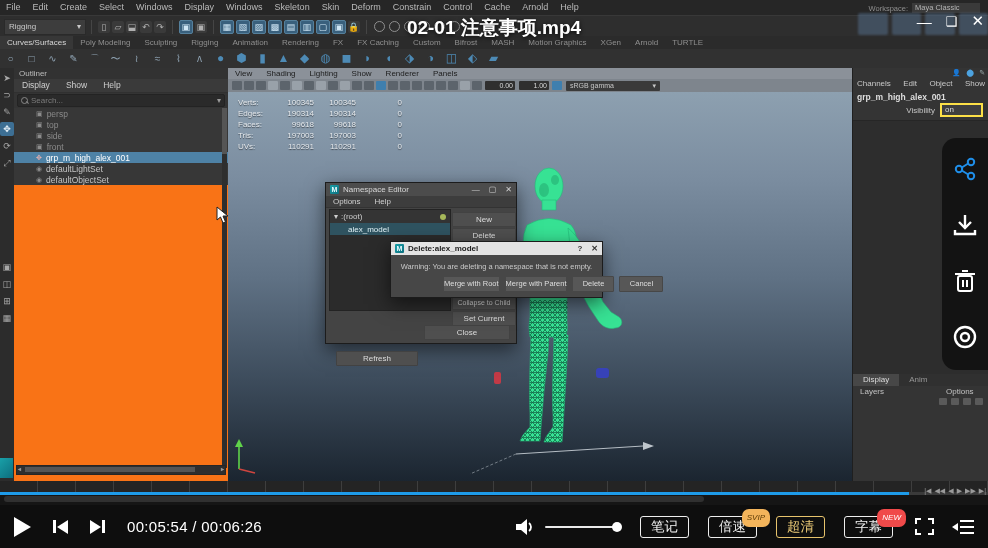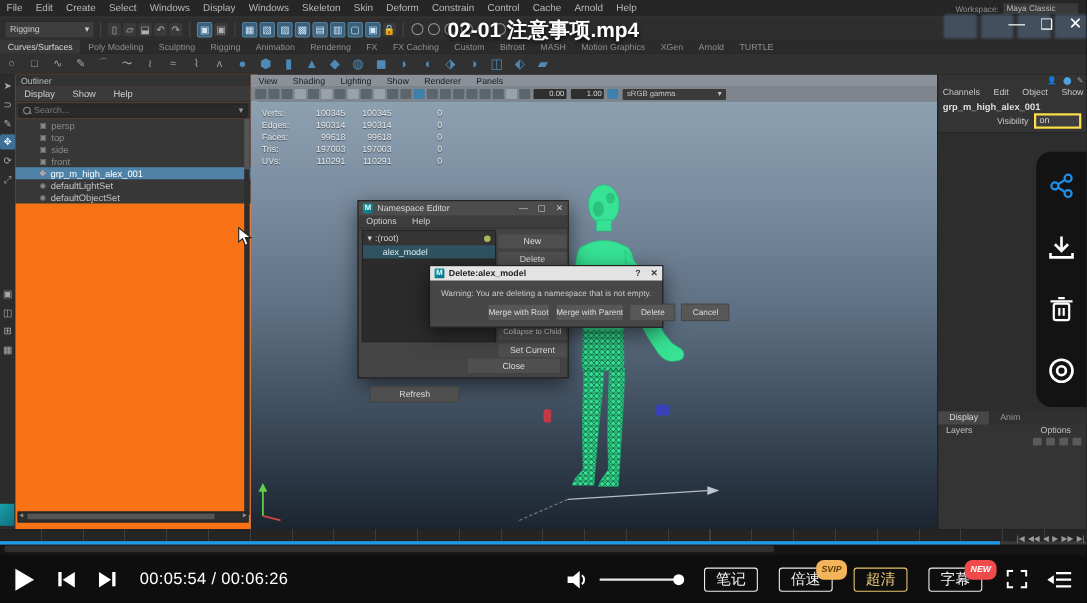--- a/index.html
+++ b/index.html
@@ -124,21 +124,21 @@
   .skip .bar{width:3px;height:13px;background:#fff;}
   .tri-l{width:0;height:0;border-right:11px solid #fff;border-top:7px solid transparent;border-bottom:7px solid transparent;}
   .tri-r{width:0;height:0;border-left:11px solid #fff;border-top:7px solid transparent;border-bottom:7px solid transparent;}
   .time{color:#fff;font-size:15px;margin-left:22px;letter-spacing:.3px;}
   .vol{margin-left:auto;display:flex;align-items:center;}
   .vslider{position:relative;width:76px;height:2px;background:#e9e9e9;margin-left:10px;border-radius:1px;}
   .vslider i{position:absolute;right:-1px;top:-4px;width:10px;height:10px;background:#fff;border-radius:50%;}
   .pbtn{position:relative;margin-left:19px;border:1.5px solid #eee;border-radius:3px;color:#f2f2f2;
         font-size:13.5px;padding:2px 10px;line-height:16px;white-space:nowrap;}
   .pbtn.gold{border-color:#e7c36c;color:#eccb77;}
-  .badge{position:absolute;top:-8px;right:-14px;font-size:8px;font-weight:bold;border-radius:7px;padding:1px 5px;}
+  .badge{position:absolute;top:-8px;right:-14px;font-size:8px;font-weight:normal;border-radius:7px;padding:1px 5px;}
   .badge.svip{background:#f3b45b;color:#5d3c06;}
   .badge.new{background:#f04a4a;color:#fff;}
   .fsicon{margin-left:22px;}
   .plicon{margin-left:18px;margin-right:14px;}
   
   .vtitle{top:15px;left:50%;transform:translateX(-50%);color:#fff;font-size:19px;font-weight:bold;
           text-shadow:0 1px 4px rgba(0,0,0,.85);white-space:nowrap;}
   .workspace{top:3px;right:8px;display:flex;align-items:center;font-size:7.5px;color:#8f8f8f;gap:4px;}
   .workspace .wbox{width:62px;height:10px;background:#3a3a3a;color:#b5b5b5;line-height:10px;padding:0 3px;}
   .winctls{top:12px;right:4px;display:flex;align-items:center;gap:14px;color:#fff;font-size:15px;z-index:40;}

